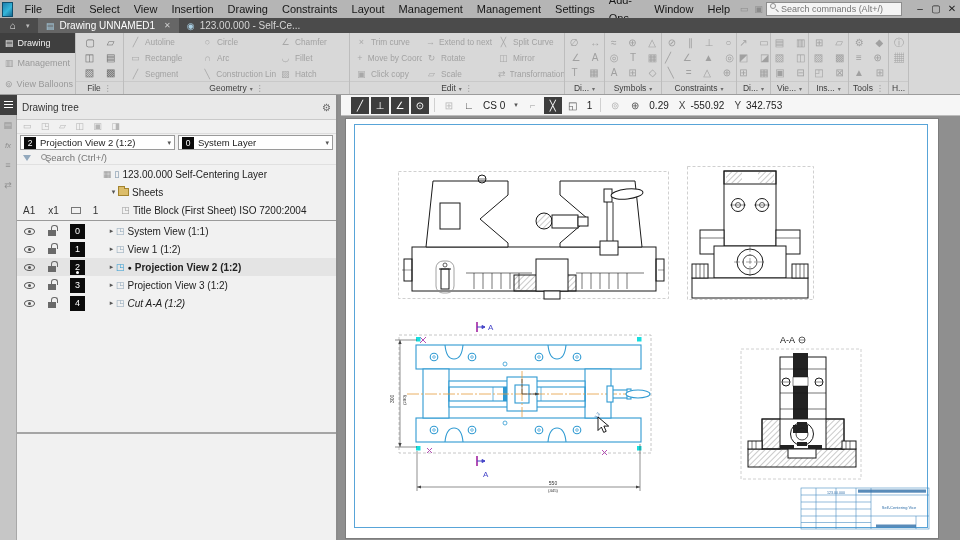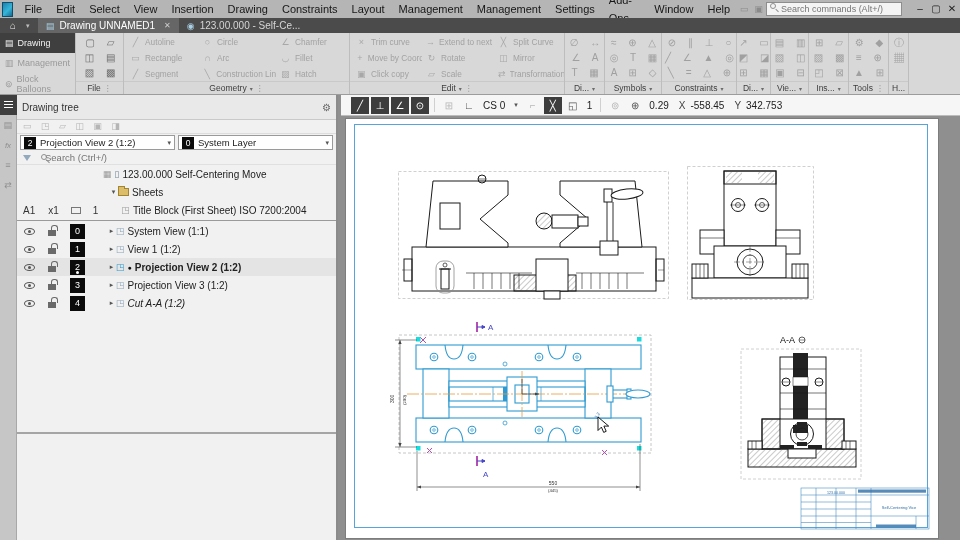--- a/index.html
+++ b/index.html
@@ -178,21 +178,21 @@
     <div class="stab active">
       <span class="sicon">▤</span>
       <span>Drawing</span>
     </div>
     <div class="stab">
       <span class="sicon">▥</span>
       <span>Management</span>
     </div>
     <div class="stab">
       <span class="sicon">⊚</span>
-      <span>Block Balloons</span>
+      <span>View Balloons</span>
     </div>
   </div>
 
   <div class="rgroup" style="width:48px">
     <div class="gbody">
         <div class="ggrid" style="width:48px;color:#6f6f6f">▢ ▱ ◫ ▤ ▧ ▩ ↶ ↷</div>
       </div>
     <div class="gfoot">
         <span>File</span>
         <span class="gfdots">⋮</span>
@@ -404,21 +404,21 @@
     <span class="magwrap">
         <span class="mag" style="top:-4px"></span>
       </span>
     <input placeholder="Search (Ctrl+/)" style="">
   </div>
 
   <div class="trow">
     <span class="indent" style="width:86px"></span>
     <span class="ticon gray">▦</span>
     <span class="ticon">▯</span>
-    <span class="tlabel">123.00.000 Self-Centering Move</span>
+    <span class="tlabel">123.00.000 Self-Centering Layer</span>
   </div>
   <div class="trow">
     <span class="indent" style="width:92px"></span>
     <span class="exp">▾</span>
     <span class="folder"></span>
     <span class="tlabel">Sheets</span>
   </div>
   <div class="trow">
     <span class="cellA1">A1</span>
     <span class="cellx1">x1</span>
@@ -487,21 +487,21 @@
     <span class="cscaret">▾</span>
     <span class="tbtn lite">⌐</span>
     <span class="tbtn dark">╳</span>
     <span class="tbtn" style="color:#555">◱</span>
     <span class="tval">1</span>
     <span class="tsepv"></span>
     <span class="tbtn lite">⊚</span>
     <span class="tbtn" style="color:#555">⊕</span>
     <span class="tval">0.29</span>
     <span class="tlab">X</span>
-    <span class="tval">-558.45</span>
+    <span class="tval">-550.92</span>
     <span class="tlab">Y</span>
     <span class="tval">342.753</span>
   </div>
 
   <div id="sheet">
     <div id="frame"></div>
     <svg id="sheetsvg" width="594" height="421" viewBox="0 0 594 421">
       <defs>
         <pattern id="h1" width="4" height="4" patternUnits="userSpaceOnUse" patternTransform="rotate(45)">
           <line x1="0" y1="0" x2="0" y2="4" stroke="#666" stroke-width="0.7"></line>

